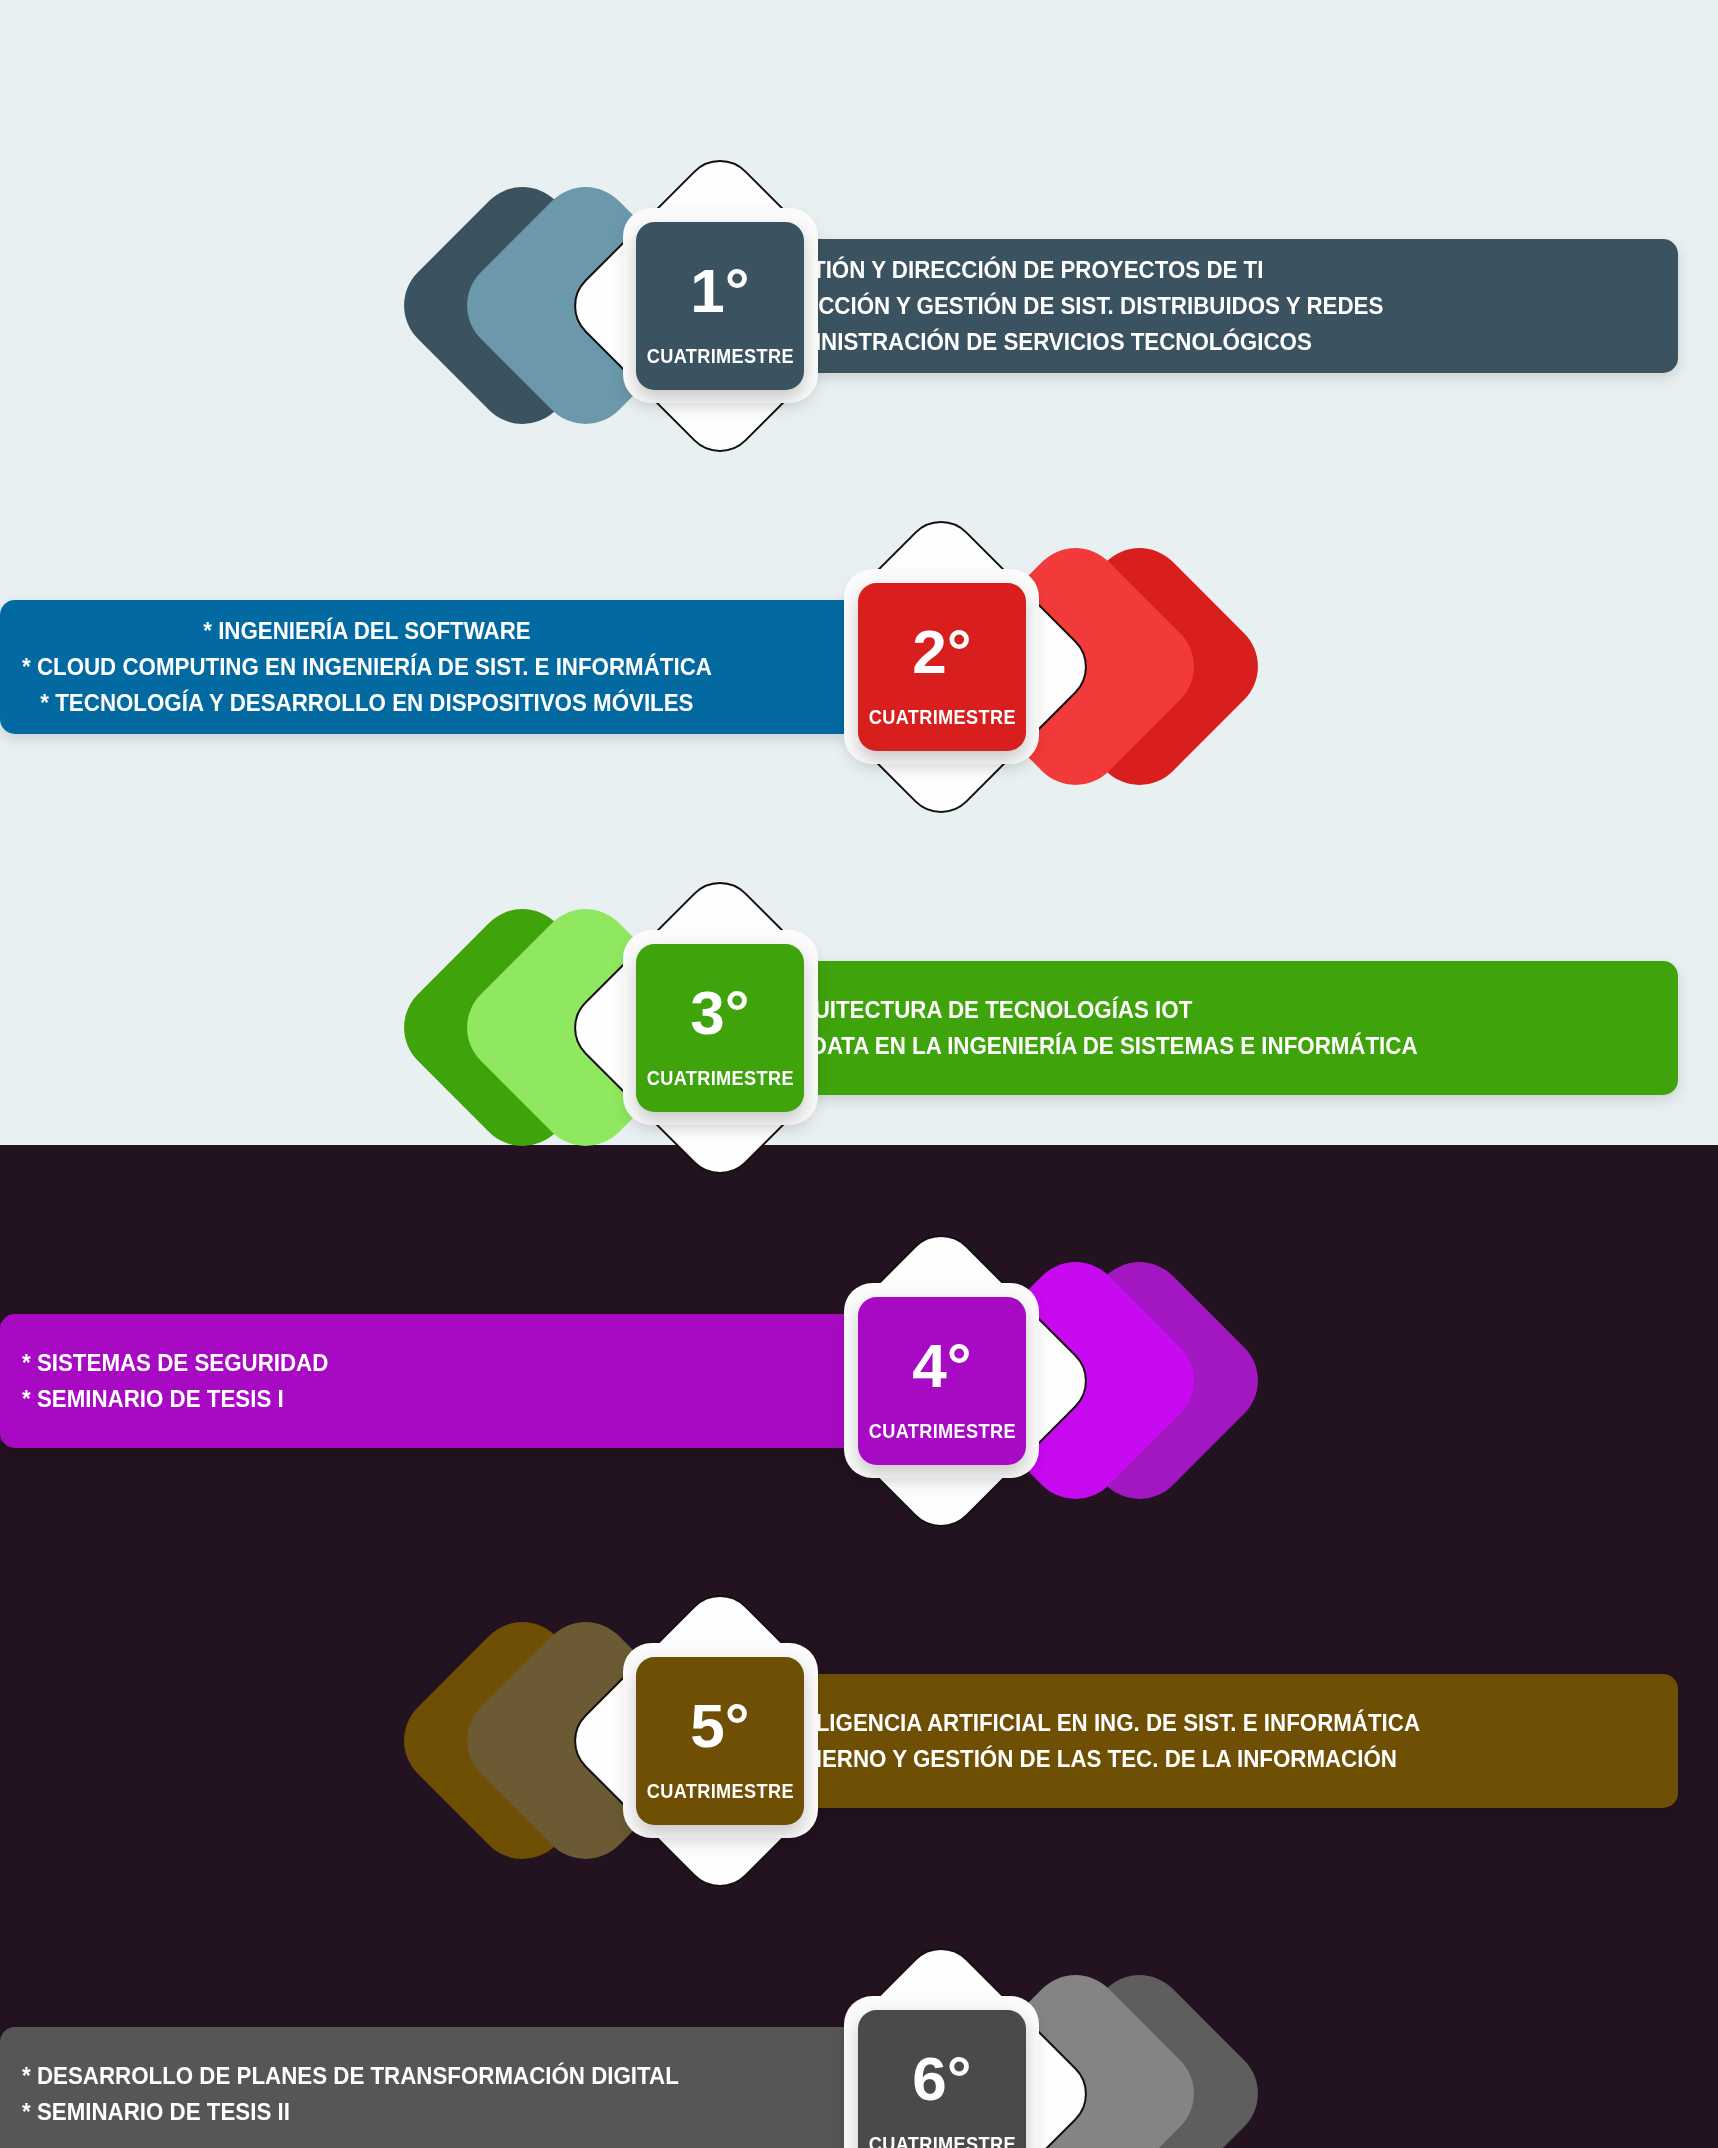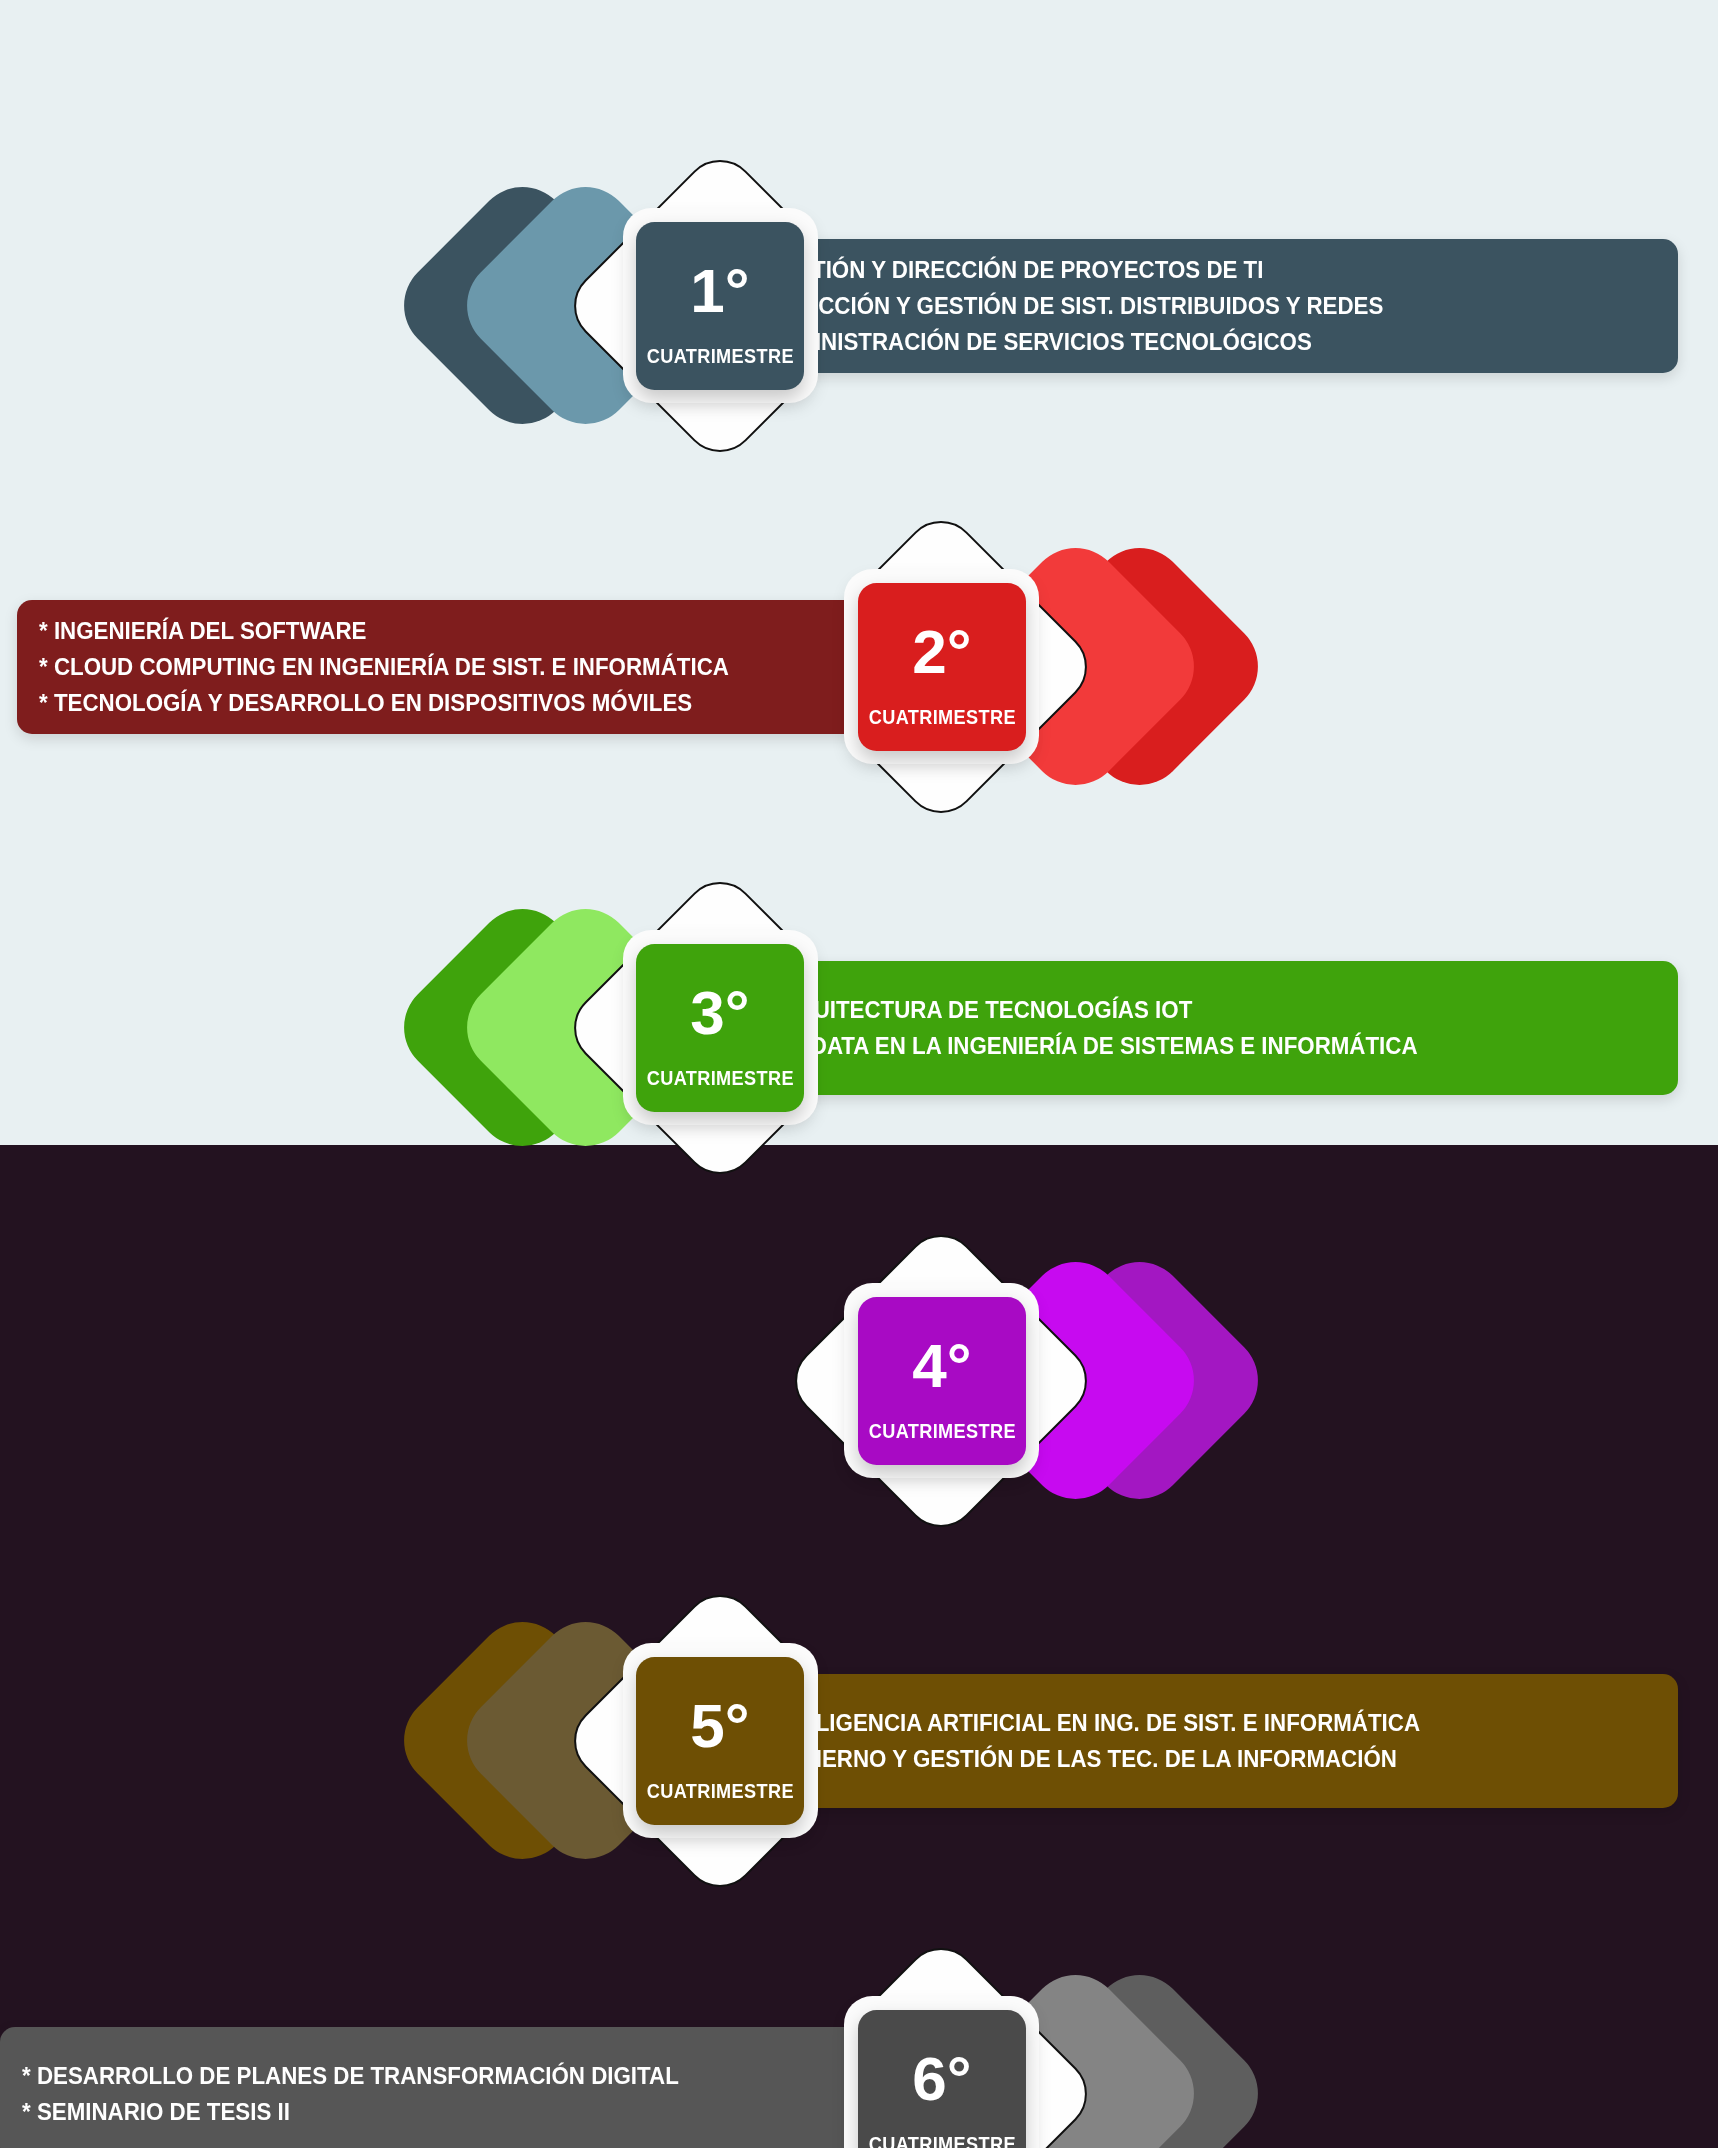--- a/index.html
+++ b/index.html
@@ -117,21 +117,21 @@
         <div class="badge-halo" style="left: 623px; top: 91px;"></div>
         <div class="badge" style="background: rgb(59, 83, 96); left: 636px; top: 105px;">
           <div class="num">1°</div>
           <div class="cuat">CUATRIMESTRE</div>
         </div>
       </div>
       <div class="row" style="top: 478px;">
         <div class="chev" style="background: rgb(217, 30, 30); left: 1042px; top: 91px;"></div>
         <div class="chev" style="background: rgb(242, 58, 58); left: 978px; top: 91px;"></div>
         <div class="diamond" style="left: 827px; top: 75px;"></div>
-        <div class="bar" style="background: #7f1d1d; top: 122px; left: 17px; width: 933px;">
+        <div class="bar" style="background: #0369a1; top: 122px; left: 0px; width: 933px; text-align: center;">
           <div class="lines">
             <div class="line">* INGENIERÍA DEL SOFTWARE</div>
             <div class="line">* CLOUD COMPUTING EN INGENIERÍA DE SIST. E INFORMÁTICA</div>
             <div class="line">* TECNOLOGÍA Y DESARROLLO EN DISPOSITIVOS MÓVILES</div>
           </div>
         </div>
         <div class="badge-halo" style="left: 844px; top: 91px;"></div>
         <div class="badge" style="background: rgb(217, 30, 30); left: 858px; top: 105px;">
           <div class="num">2°</div>
           <div class="cuat">CUATRIMESTRE</div>
@@ -150,20 +150,26 @@
         <div class="badge-halo" style="left: 623px; top: 91px;"></div>
         <div class="badge" style="background: rgb(63, 163, 12); left: 636px; top: 105px;">
           <div class="num">3°</div>
           <div class="cuat">CUATRIMESTRE</div>
         </div>
       </div>
       <div class="row" style="top: 1192px;">
         <div class="chev" style="background: rgb(163, 23, 194); left: 1042px; top: 91px;"></div>
         <div class="chev" style="background: rgb(199, 10, 240); left: 978px; top: 91px;"></div>
         <div class="diamond" style="left: 827px; top: 75px;"></div>
+        <div class="bar" style="background: rgb(168, 10, 196); top: 122px; left: 0px; width: 933px;">
+          <div class="lines">
+            <div class="line">* SISTEMAS DE SEGURIDAD</div>
+            <div class="line">* SEMINARIO DE TESIS I</div>
+          </div>
+        </div>
         <div class="badge-halo" style="left: 844px; top: 91px;"></div>
         <div class="badge" style="background: rgb(168, 10, 196); left: 858px; top: 105px;">
           <div class="num">4°</div>
           <div class="cuat">CUATRIMESTRE</div>
         </div>
       </div>
       <div class="row" style="top: 1552px;">
         <div class="chev" style="background: rgb(110, 79, 4); left: 425px; top: 91px;"></div>
         <div class="chev" style="background: rgb(107, 90, 51); left: 488px; top: 91px;"></div>
         <div class="diamond" style="left: 606px; top: 75px;"></div>

